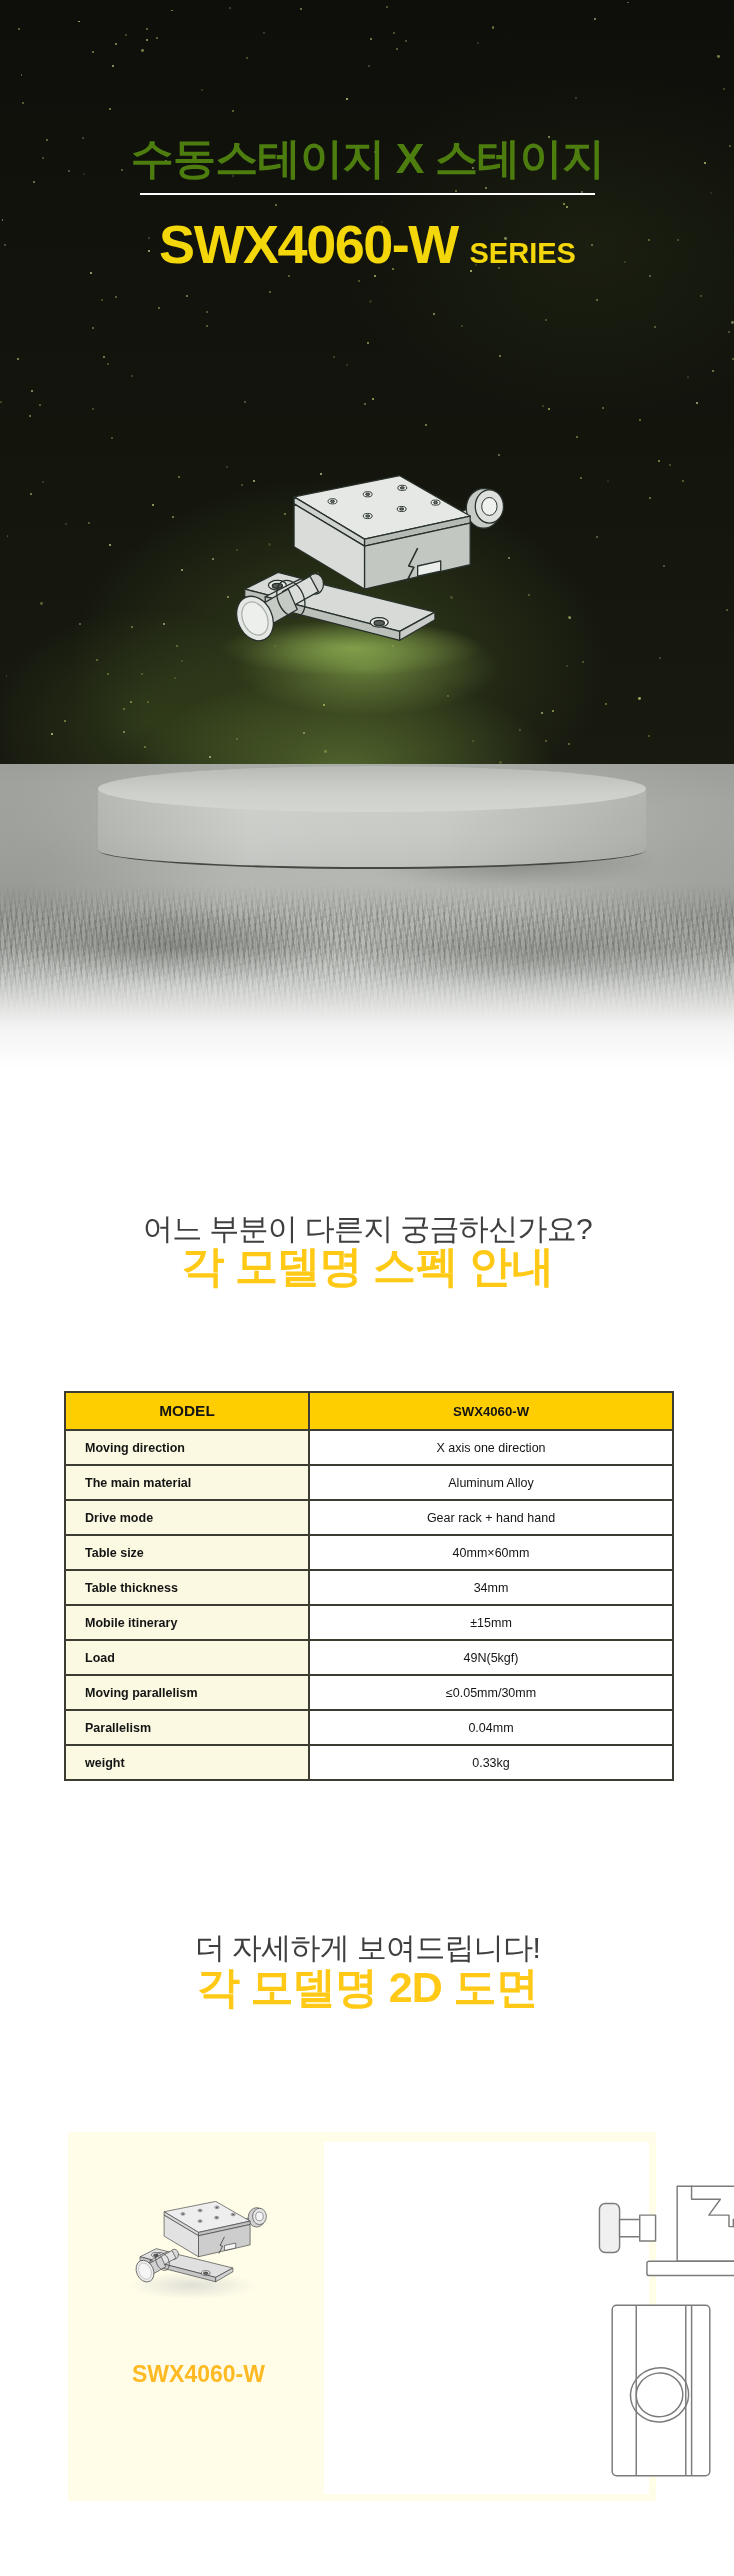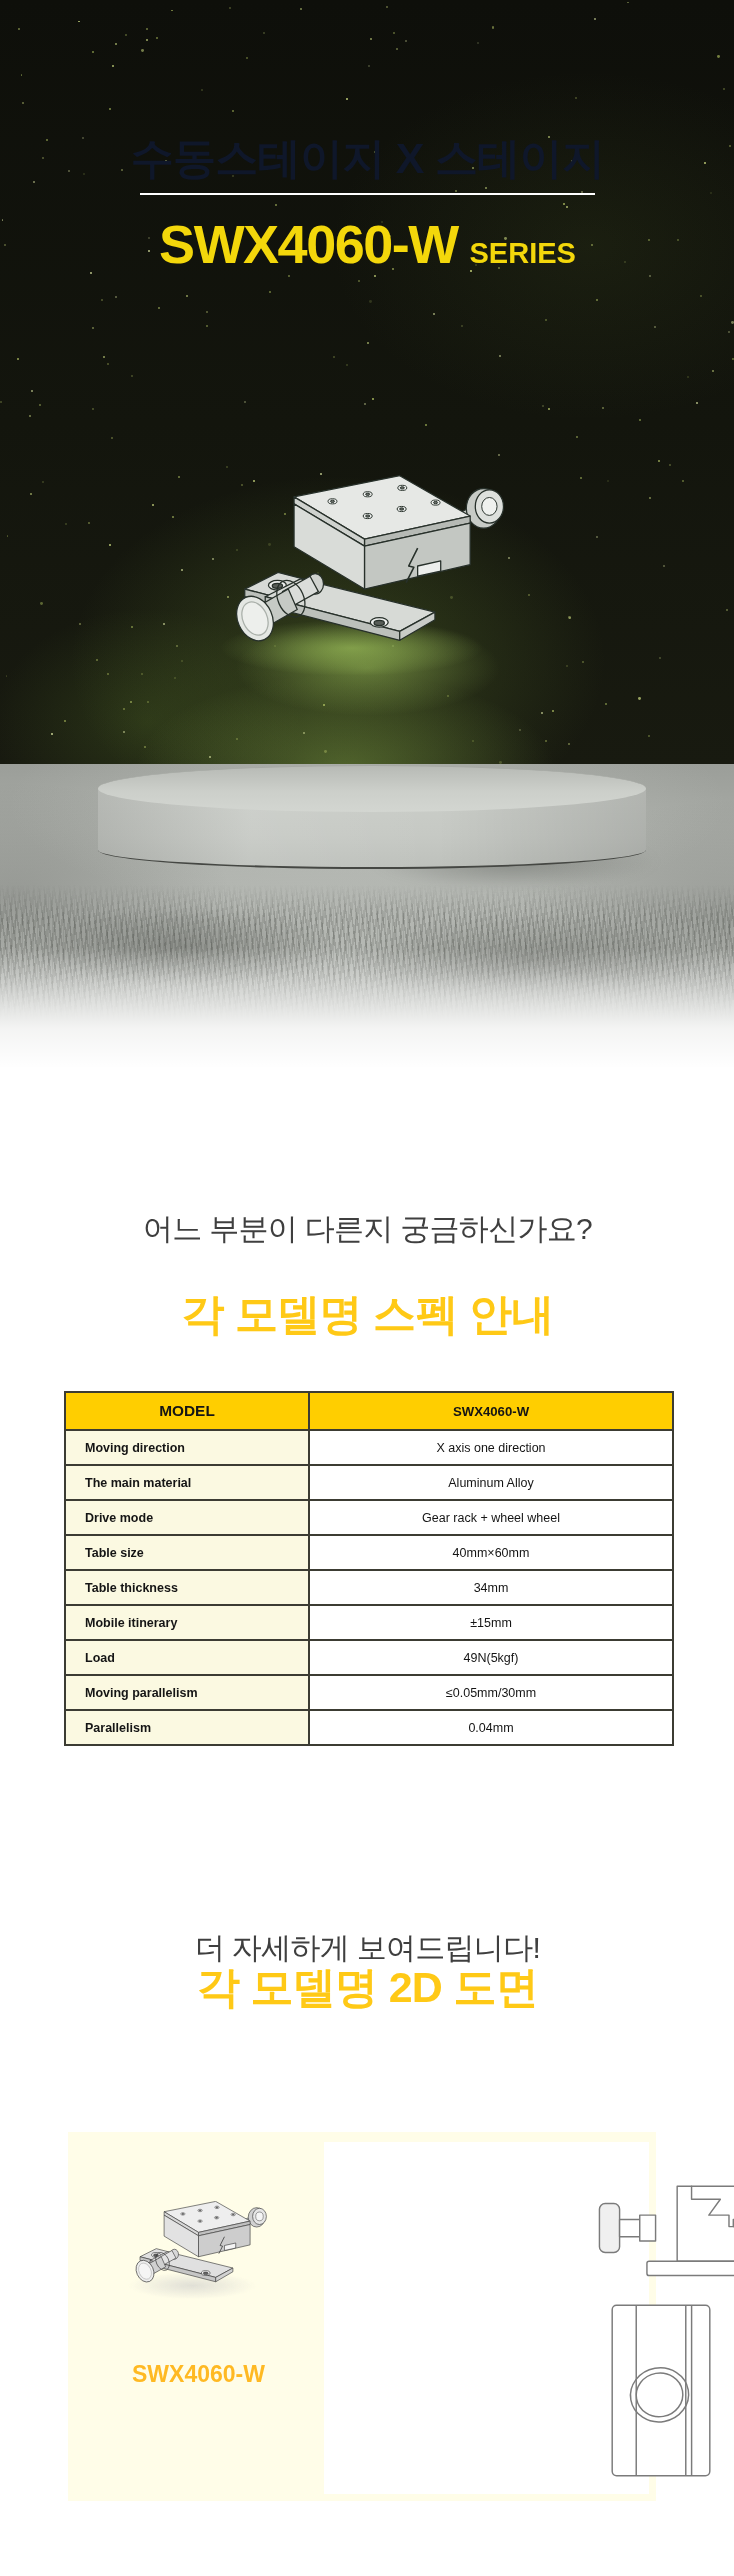--- a/index.html
+++ b/index.html
@@ -16,21 +16,21 @@
     background:
       radial-gradient(279px 125px at 47% 100%, rgba(150,190,80,0.38), rgba(0,0,0,0) 75%),
       radial-gradient(382px 264px at 46% 86%, rgba(120,155,58,0.30), rgba(0,0,0,0) 70%),
       radial-gradient(220px 162px at 20% 94%, rgba(108,146,50,0.22), rgba(0,0,0,0) 70%),
       radial-gradient(367px 250px at 80% 32%, rgba(86,104,42,0.14), rgba(0,0,0,0) 70%),
       linear-gradient(180deg,#0e0f0a 0%,#13150d 55%,#181a10 100%);
   }
   .starfield i{position:absolute;display:block;border-radius:50%;}
   .hero-title{
     left:0;top:135px;width:735px;text-align:center;
-    font-size:43px;line-height:47px;font-weight:bold;color:#0f172a;letter-spacing:-0.7px;
+    font-size:43px;line-height:47px;font-weight:bold;color:#4d7c0f;letter-spacing:-0.7px;
   }
   .hero-underline{left:140px;top:193px;width:455px;height:2.2px;background:#ffffff;}
   .hero-model-row{
     left:0;top:216px;width:735px;display:flex;justify-content:center;align-items:baseline;
   }
   .hero-model{
     font-size:54px;line-height:56px;font-weight:bold;letter-spacing:-1.5px;
     color:var(--hero_model_yellow,#f3d70b);
   }
   .hero-series{
@@ -91,21 +91,21 @@
   
   .sec-sub{
     left:0;width:735px;text-align:center;color:#3f3f3f;
     font-size:30px;line-height:41px;font-weight:400;letter-spacing:-0.7px;
   }
   .sec-title{
     left:0;width:735px;text-align:center;font-weight:bold;letter-spacing:-0.7px;
     font-size:43px;line-height:48px;color:var(--heading_yellow,#ffc916);
   }
   .spec-sub{top:1208px;}
-  .spec-title{top:1242px;margin-top:48px;}
+  .spec-title{top:1242px;}
   .d2-sub{top:1927px;}
   .d2-title{top:1963px;}
 
   
   .spec-table{
     left:64px;top:1391px;width:610px;border-collapse:collapse;table-layout:fixed;
     font-family:"Liberation Sans", sans-serif;
   }
   .spec-table th,.spec-table td{border:2.2px solid #3c3c33;color:#151515;}
   .spec-table col.c1{width:244px;}
@@ -454,21 +454,21 @@
     <tr>
         <td class="lbl">Moving direction</td>
         <td class="val">X axis one direction</td>
       </tr>
     <tr>
         <td class="lbl">The main material</td>
         <td class="val">Aluminum Alloy</td>
       </tr>
     <tr>
         <td class="lbl">Drive mode</td>
-        <td class="val">Gear rack + wheel wheel</td>
+        <td class="val">Gear rack + hand hand</td>
       </tr>
     <tr>
         <td class="lbl">Table size</td>
         <td class="val">40mm×60mm</td>
       </tr>
     <tr>
         <td class="lbl">Table thickness</td>
         <td class="val">34mm</td>
       </tr>
     <tr>
@@ -479,20 +479,24 @@
         <td class="lbl">Load</td>
         <td class="val">49N(5kgf)</td>
       </tr>
     <tr>
         <td class="lbl">Moving parallelism</td>
         <td class="val">≤0.05mm/30mm</td>
       </tr>
     <tr>
         <td class="lbl">Parallelism</td>
         <td class="val">0.04mm</td>
+      </tr>
+    <tr>
+        <td class="lbl">weight</td>
+        <td class="val">0.33kg</td>
       </tr>
   </tbody>
 </table>
 
 <div class="abs sec-sub d2-sub">더 자세하게 보여드립니다!</div>
 <div class="abs sec-title d2-title">각 모델명 2D 도면</div>
 
 <div class="abs panel">
   <svg class="product-mini" viewBox="0 0 470 340">
     <use href="#stage3d"></use>

